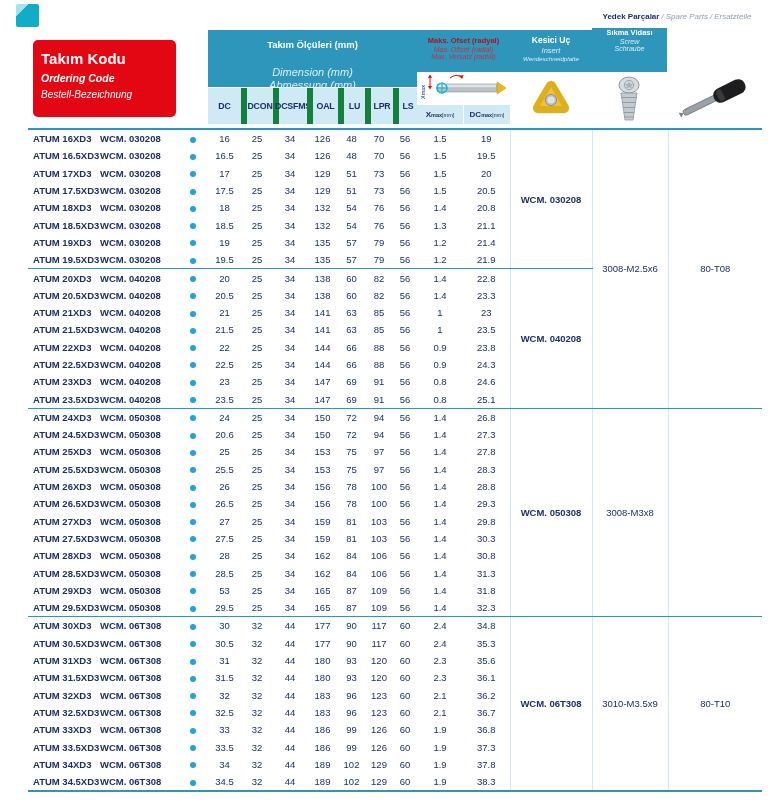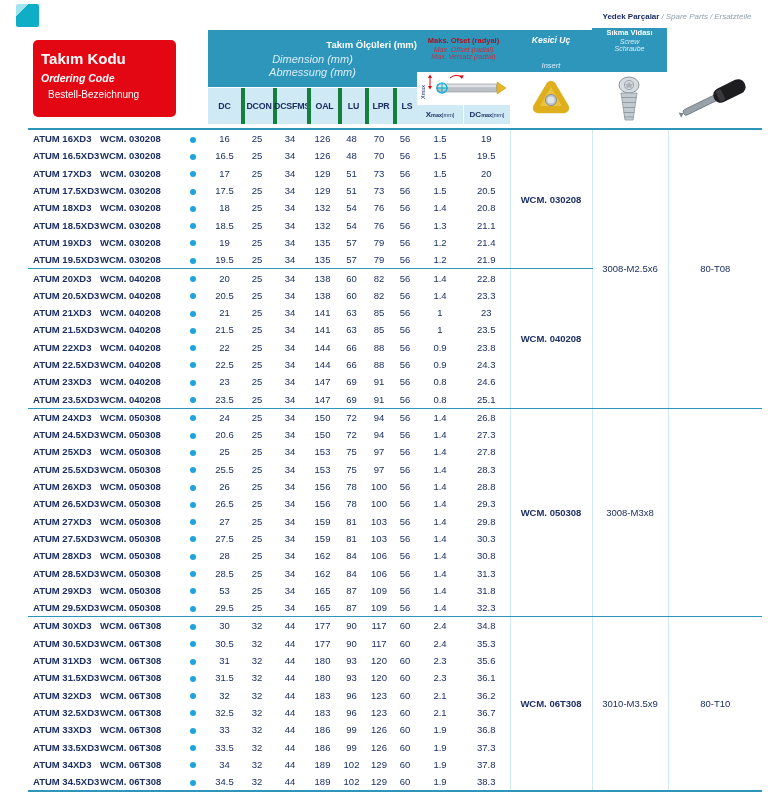--- a/index.html
+++ b/index.html
@@ -7,56 +7,56 @@
         font-family:"Liberation Sans",sans-serif;color:#1b2f63;}
 
   
   .header{position:absolute;left:0;top:0;width:782px;height:128px;}
   .corner-icon{position:absolute;left:16px;top:4px;width:23px;height:23px;border-radius:2px;
        background:linear-gradient(135deg,#9fe4ef 0%,#9fe4ef 28%,#10aec6 28%);}
   .redbox{position:absolute;left:33px;top:40px;width:143px;height:77px;background:#e30613;
        border-radius:5px;color:#fff;padding:10px 0 0 8px;box-sizing:border-box;}
   .rb1{font-weight:bold;font-size:15px;margin-bottom:5px;}
   .rb2{font-weight:bold;font-style:italic;font-size:10.5px;margin-bottom:5px;}
-  .rb3{font-size:10px;margin-left:7px;}
+  .rb3{font-style:italic;font-size:10px;}
 
   .bcell{position:absolute;background:#2e96bb;color:#fff;text-align:center;box-sizing:border-box;}
   .bcell .t1{font-weight:bold;}
   .bcell .t2,.bcell .t3{font-style:italic;color:#d8eef8;}
 
   .stok-h{left:178px;top:30px;width:29px;height:94px;padding-top:6px;}
   .stok-h .t1{font-size:7.5px;margin-bottom:1px;}
   .stok-h .t2{font-size:7px;}
 
   .dims-h{left:208px;top:30px;width:209px;height:57px;padding-top:9px;}
-  .dims-h .t1{font-size:9.5px;margin-bottom:3px;text-align:right;}
+  .dims-h .t1{font-size:9.5px;margin-bottom:16px;}
   .dims-h .t2{font-size:11px;margin-bottom:1px;}
 
   .subrow{position:absolute;display:flex;}
   .dims-cols{left:208px;top:88px;width:209px;height:36px;}
   .dims-cols .dcell{background:#cfe9f5;color:#1b2f63;font-weight:bold;font-size:8.8px;
        display:flex;align-items:center;justify-content:center;box-sizing:border-box;
-       border-left:4px solid #15803d;letter-spacing:-0.2px;}
+       border-left:6px solid #15803d;letter-spacing:-0.2px;}
   .dims-cols .dcell:first-child{border-left:none;}
 
   .offset-h{left:417px;top:30px;width:93px;height:42px;padding-top:6px;}
   .offset-h .o1{font-weight:bold;font-size:7.5px;color:#b01020;margin-bottom:1px;}
   .offset-h .o2{font-style:italic;font-size:7px;color:#c13244;}
 
   .illus{position:absolute;left:417px;top:72px;width:93px;height:32px;background:#fff;
        display:flex;align-items:center;justify-content:center;}
   .offset-cols{left:417px;top:105px;width:93px;height:19px;}
   .offset-cols .oc{background:#cfe9f5;color:#1b2f63;font-weight:bold;font-size:8px;
        display:flex;align-items:center;justify-content:center;box-sizing:border-box;border-left:1px solid #fff;}
   .offset-cols .oc:first-child{border-left:none;}
   .oc sub{font-size:5.5px;font-weight:bold;}
   .oc sup{font-size:5.5px;font-weight:normal;}
 
   .insert-h{left:510px;top:30px;width:82px;height:42px;padding-top:5px;}
-  .insert-h .t1{font-size:8.5px;margin-bottom:16px;font-style:italic;}
+  .insert-h .t1{font-size:8.5px;margin-bottom:1px;}
   .insert-h .t2{font-size:7.5px;}
   .insert-h .t3{font-size:6.2px;}
 
   .spare-title{position:absolute;left:592px;top:7px;width:170px;height:18px;display:flex;
        align-items:center;justify-content:center;font-size:8px;white-space:nowrap;}
   .sp1{font-weight:bold;color:#1b2f63;}
   .sp2{font-style:italic;color:#8fa0ad;}
   .spsep{font-style:italic;color:#8fa0ad;margin:0 2px;}
 
   .screw-h{left:592px;top:28px;width:75px;height:44px;padding-top:0;}

